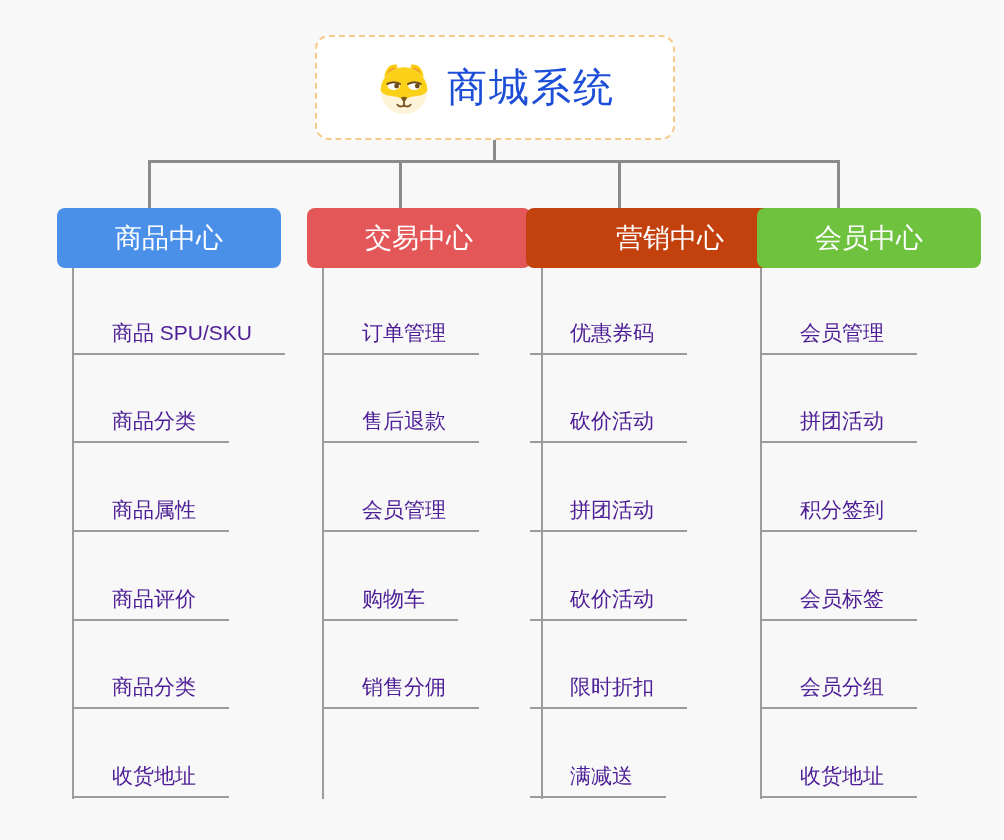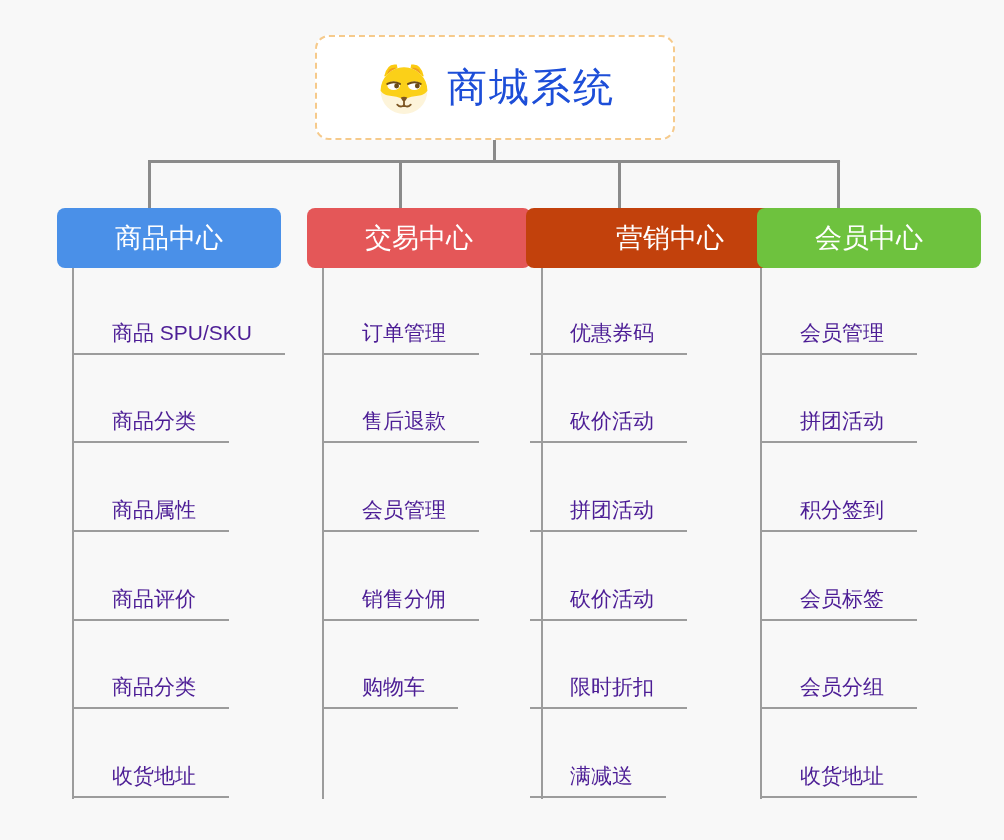--- a/index.html
+++ b/index.html
@@ -172,25 +172,25 @@
     <div class="leaf">
         <span class="leaf-label">订单管理</span>
       </div>
     <div class="leaf">
         <span class="leaf-label">售后退款</span>
       </div>
     <div class="leaf">
         <span class="leaf-label">会员管理</span>
       </div>
     <div class="leaf">
+        <span class="leaf-label">购物车</span>
+      </div>
+    <div class="leaf">
         <span class="leaf-label">销售分佣</span>
       </div>
-    <div class="leaf">
-        <span class="leaf-label">购物车</span>
-      </div>
   </div>
 
   <div class="col col-2">
     <div class="leaf">
         <span class="leaf-label">优惠券码</span>
       </div>
     <div class="leaf">
         <span class="leaf-label">砍价活动</span>
       </div>
     <div class="leaf">

